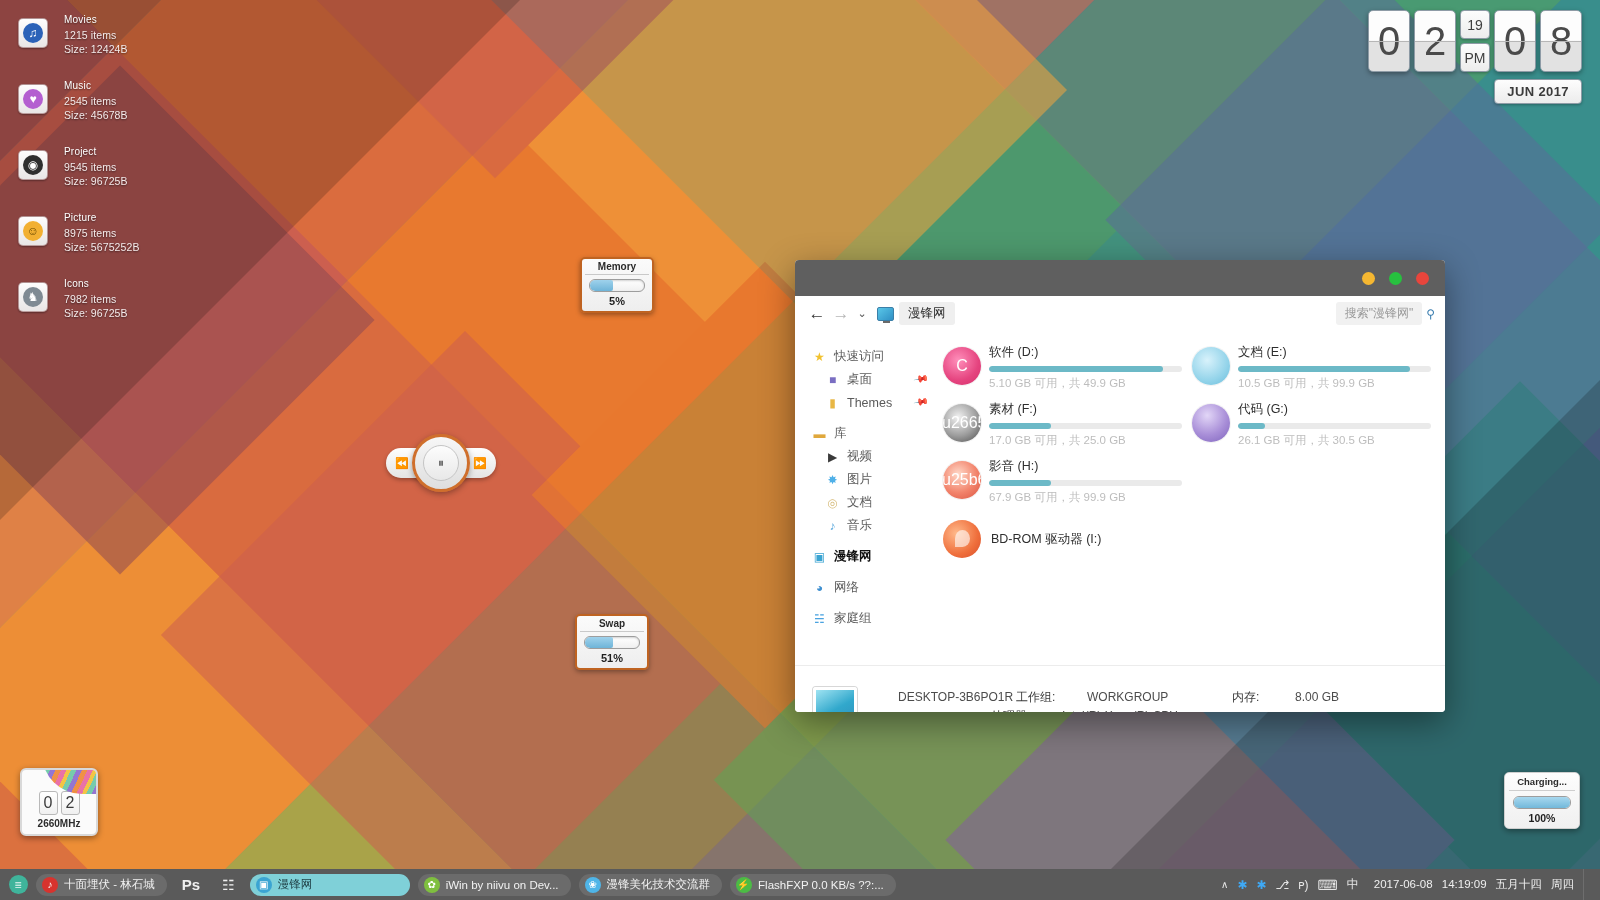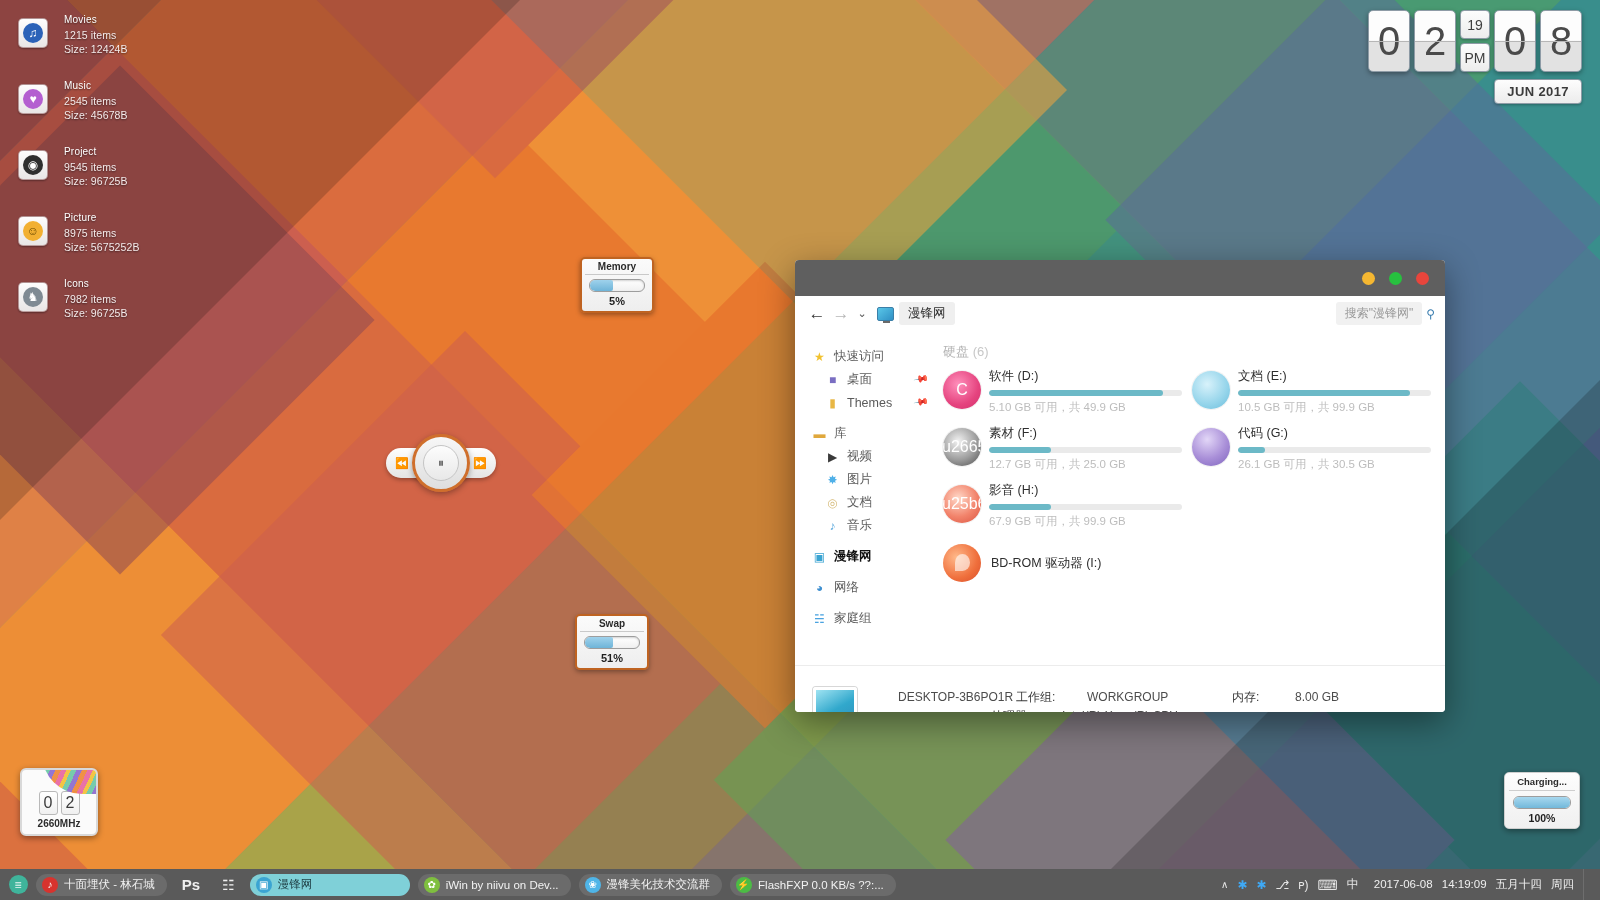--- a/index.html
+++ b/index.html
@@ -642,24 +642,20 @@
           <span class="slabel">网络</span>
         </div>
         <div style="height:8px"></div>
         <div class="side-item">
           <span class="sico" style="color:#4aa3e0">☵</span>
           <span class="slabel">家庭组</span>
         </div>
       </div>
 
       <div id="exp-main">
-        <div class="grp-head">
-          <span>硬盘</span>
-          <span class="cnt">(6)</span>
-        </div>
 
         <div class="drive-grid">
 
           <div class="drive">
             <div class="drive-ico" style="background:radial-gradient(circle at 40% 35%,#ff8fbb,#e5447f 60%,#d42f6b);">C</div>
             <div class="drive-info">
               <div class="drive-name">软件 (D:)</div>
               <div class="drive-bar">
                   <i class="dfill" style="width: 90%;"></i>
                 </div>
@@ -678,21 +674,21 @@
             </div>
           </div>
 
           <div class="drive">
             <div class="drive-ico" style="background:radial-gradient(circle at 40% 35%,#f2f2f2,#9d9d9d 55%,#4a4a4a);">\u2665</div>
             <div class="drive-info">
               <div class="drive-name">素材 (F:)</div>
               <div class="drive-bar">
                   <i class="dfill" style="width: 32%;"></i>
                 </div>
-              <div class="drive-free">12.7 GB 可用，共 25.0 GB</div>
+              <div class="drive-free">17.0 GB 可用，共 25.0 GB</div>
             </div>
           </div>
 
           <div class="drive">
             <div class="drive-ico" style="background:radial-gradient(circle at 40% 30%,#e2d6f7,#a98fd8 55%,#7e63bd);"></div>
             <div class="drive-info">
               <div class="drive-name">代码 (G:)</div>
               <div class="drive-bar">
                   <i class="dfill" style="width: 14%;"></i>
                 </div>

